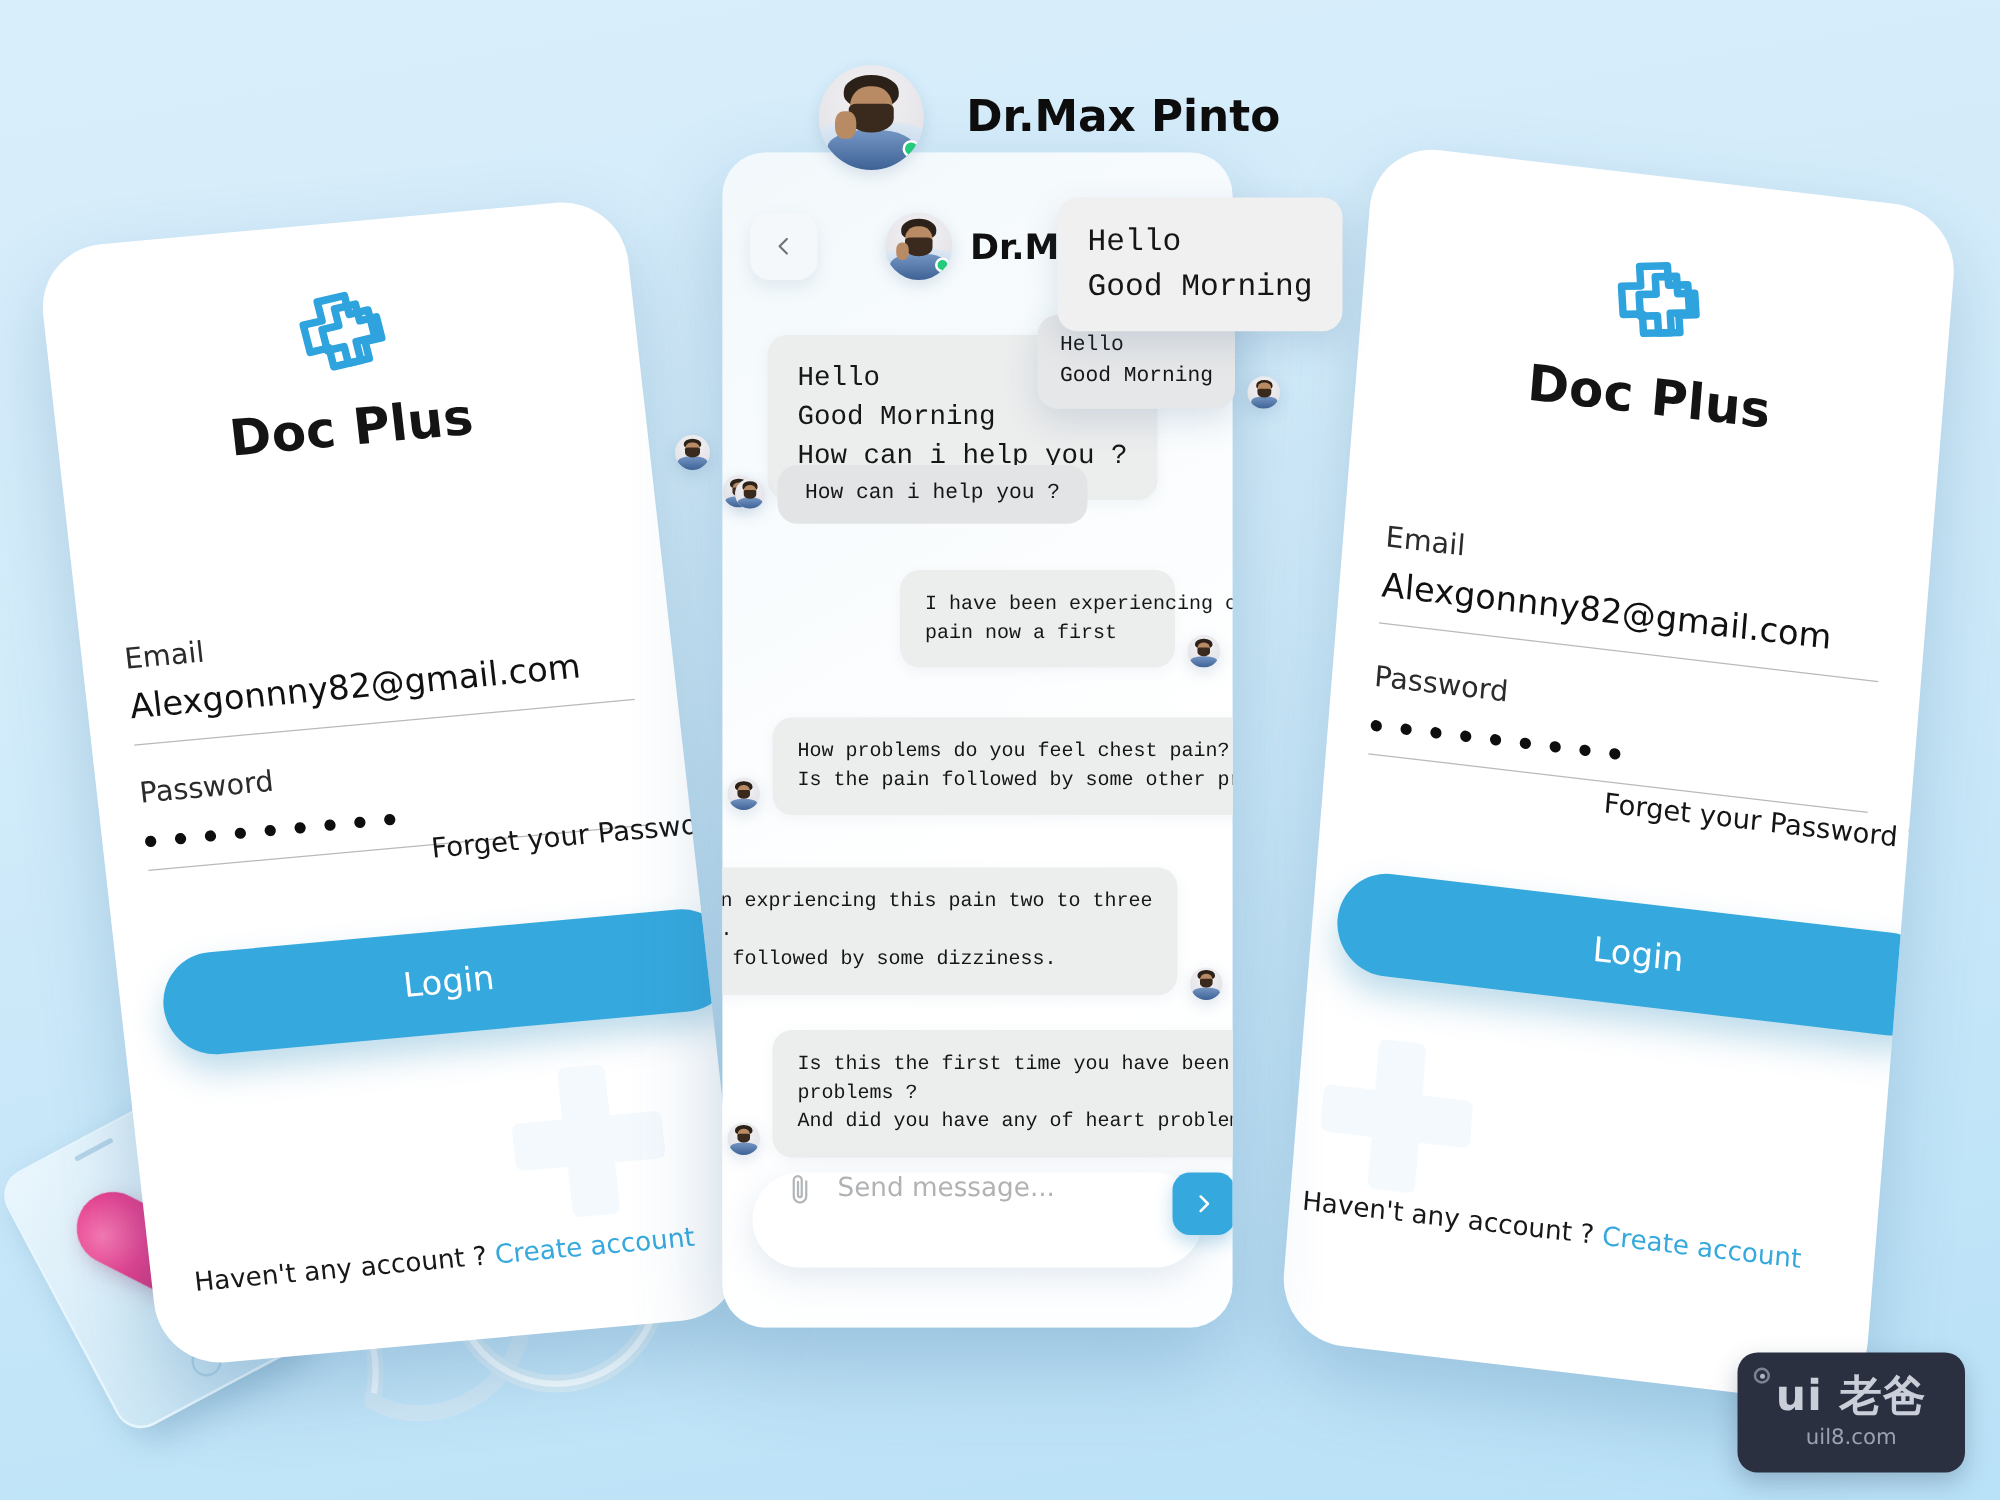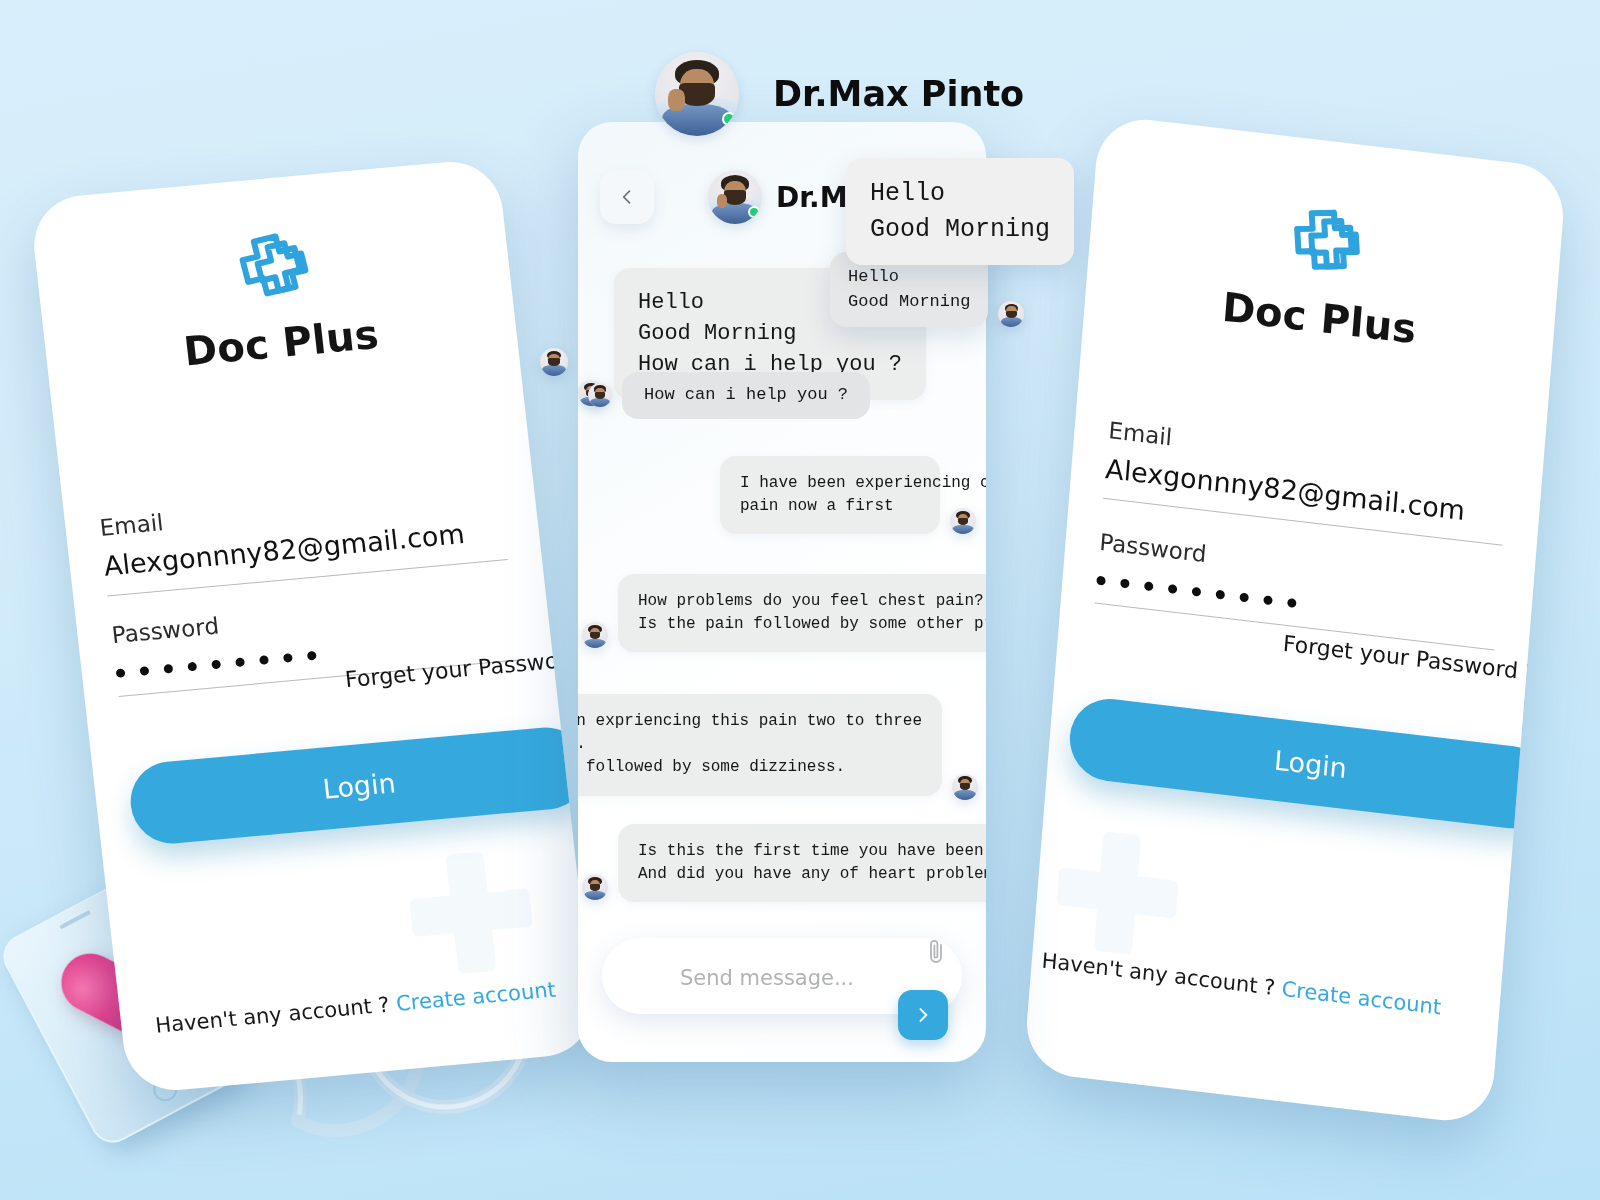--- a/index.html
+++ b/index.html
@@ -258,23 +258,22 @@
   
   .overlay-bubble{ position:absolute; z-index:14; }
   .overlay-bubble .bubble{
     background:#efefef; box-shadow: 0 10px 26px rgba(70,110,150,.18);
   }
 
   
   .composer{
     position:absolute; left:24px; right:24px; bottom:48px; height:76px;
     background:#fff; border-radius:40px;
-    display:flex; align-items:flex-end; padding:0 14px 0 26px;
+    display:flex; align-items:flex-start; padding:0 14px 0 26px;
     box-shadow: 0 8px 26px rgba(80,125,165,.16);
-    flex-direction: column;
   }
   .clip-icon{ width:24px; height:28px; flex:0 0 auto; }
   .clip-icon svg{ width:100%; height:100%; }
   .composer input{
     flex:1; border:none; outline:none; background:transparent;
     font-size:21px; color:#2b2b2b; margin-left:18px;
     font-family:"DejaVu Sans",sans-serif;
   }
   .composer input::placeholder{ color:#b0b2b4; }
   .send-btn{
@@ -540,20 +539,21 @@
 
         <div class="msg-row" style="left:4px; top:582px;">
           <div class="av mini-av l" style="align-self:flex-end; margin-bottom:2px;">
             <span class="shirt"></span>
               <span class="hair"></span>
             <span class="face"></span>
               <span class="beard"></span>
           </div>
           <div class="bubble">
             <span class="ln">Is this the first time you have been facing such</span>
+            <span class="ln">problems ?</span>
             <span class="ln">And did you have any of heart problems earlier?</span>
           </div>
         </div>
       </div>
 
       <div class="composer">
         <span class="clip-icon">
           <svg viewBox="0 0 24 28" fill="none" stroke="#b3b6b9" stroke-width="1.8" stroke-linecap="round" stroke-linejoin="round">
             <path d="M17 7v12a5 5 0 0 1-10 0V6a3.2 3.2 0 0 1 6.4 0v12.2a1.5 1.5 0 0 1-3 0V7.5"></path>
           </svg>
@@ -625,14 +625,19 @@
     </div>
   </div>
 
   <div class="av" style="position:absolute; left:540px; top:348px; width:28px; height:28px; z-index:8;">
     <span class="shirt"></span>
       <span class="hair"></span>
     <span class="face"></span>
       <span class="beard"></span>
   </div>
 
+  <div id="watermark">
+    <span class="wm-dot"></span>
+    <div class="wm-main">ui 老爸</div>
+    <div class="wm-sub">uil8.com</div>
+  </div>
 
 </div>
 
 </body></html>

